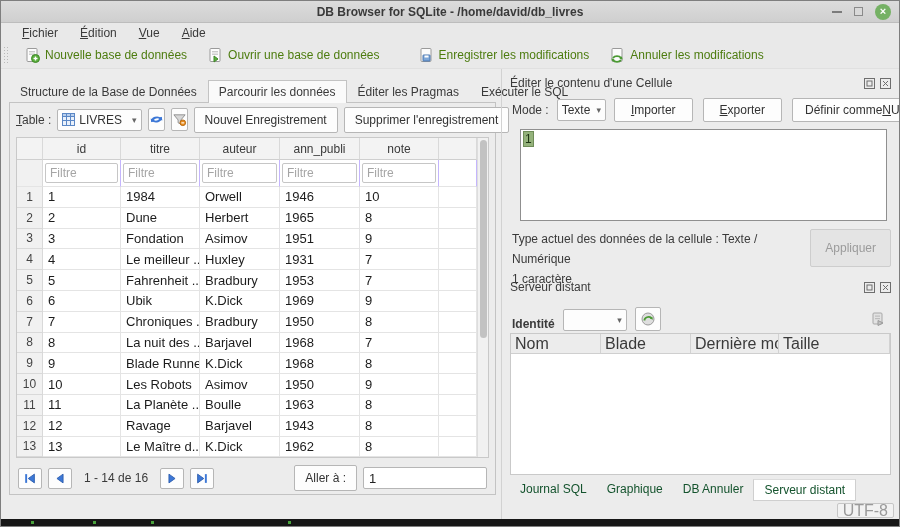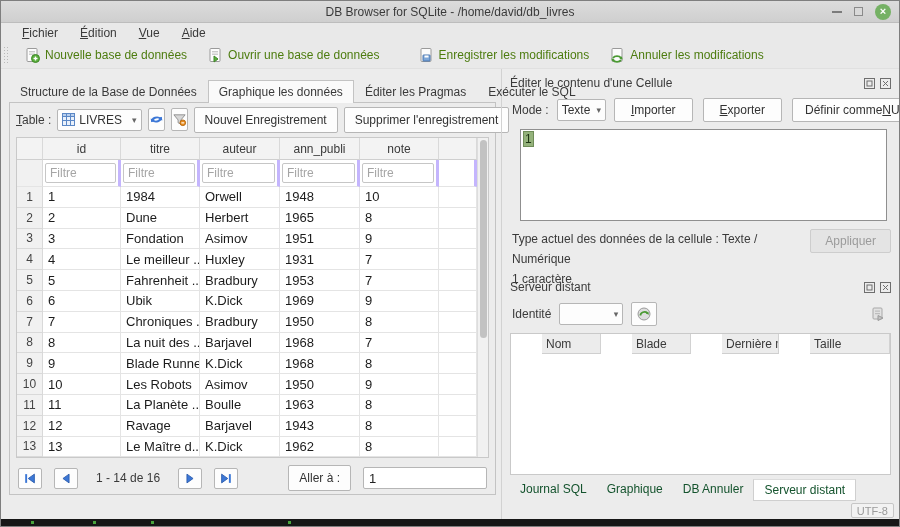--- a/index.html
+++ b/index.html
@@ -3,21 +3,21 @@
 <meta charset="utf-8">
 <style>
   * { box-sizing: border-box; margin: 0; padding: 0; }
   body { font-family: "Liberation Sans", "DejaVu Sans", sans-serif; background:#555; }
   .window { width:900px; height:527px; background:#ececec; display:flex; flex-direction:column;
             border:1px solid #7e7e7e; overflow:hidden; }
 
   
   .titlebar { height:22px; background:linear-gradient(#dcdcdc,#cfcfcf); display:flex; align-items:center;
               border-bottom:1px solid #bdbdbd; position:relative; flex:0 0 22px; }
-  .title-text { position:absolute; left:0; right:0; text-align:center; font-size:12px; font-weight:normal; color:#3a3a3a; }
+  .title-text { position:absolute; left:0; right:0; text-align:center; font-size:12px; font-weight:bold; color:#3a3a3a; }
   .win-controls { margin-left:auto; display:flex; align-items:center; gap:12px; padding-right:8px; z-index:2; }
   .win-min { width:10px; height:2px; background:#7b7b7b; }
   .win-max { width:9px; height:9px; border:1px solid #8a8a8a; background:#d9d9d9; }
   .win-close { width:16px; height:16px; border-radius:50%; background:#75b164; color:#fff; font-size:11px;
                line-height:15px; text-align:center; font-weight:bold; }
 
   
   .menubar { height:19px; background:#e9e9e9; display:flex; align-items:center; padding-left:10px; flex:0 0 19px; }
   .menu-item { font-size:12px; color:#3a3a3a; padding:1px 11px; }
   .menu-item u { text-decoration:underline; }
@@ -58,74 +58,74 @@
   .push-btn u { text-decoration:underline; }
 
   
   .grid-wrap { flex:1; min-height:0; margin:1px 6px 4px 6px; border:1px solid #c9c9c9; background:#fff; position:relative; overflow:hidden; }
   .grid-inner { position:absolute; left:0; top:0; right:11px; bottom:0; overflow:hidden; }
   .grow { display:grid; grid-template-columns:26px 78px 79px 80px 80px 79px 1fr; }
   .ghead { height:22px; }
   .ghead > div { background:#f3f3f3; border-right:1px solid #d9d9d9; border-bottom:1px solid #cfcfcf;
                  font-size:12px; color:#3a3a3a; display:flex; align-items:center; justify-content:center; }
   .gfilter { height:27px; }
-  .gfilter > div { border-right:3px solid #c4b5fd; border-bottom:1px solid #e4e4e4; display:flex; align-items:center; padding:2px; }
+  .gfilter > div { border-right:1px solid #c4b5fd; border-bottom:1px solid #e4e4e4; display:flex; align-items:center; padding:2px; }
   .gfilter .numcell { background:#f1f1f1; border-right:1px solid #d9d9d9; }
   .gfilter input { width:100%; height:20px; border:1px solid #c6c6c6; border-radius:2px; font-size:12px;
                    padding:0 4px; color:#333; font-family:inherit; outline:none; background:#fff; }
   .gfilter input::placeholder { color:#a5a5a5; }
   .gdata { height:20.8px; }
   .gdata > div { border-right:1px solid #e4e4e4; border-bottom:1px solid #e4e4e4; font-size:13px; color:#1c1c1c;
                  display:flex; align-items:center; padding:0 5px; overflow:hidden; white-space:nowrap; }
   .gdata .numcell { background:#f1f1f1; border-right:1px solid #d9d9d9; border-bottom:1px solid #d9d9d9;
                     color:#444; font-size:12px; justify-content:center; padding:0; }
   .vscroll { position:absolute; top:0; right:0; bottom:0; width:11px; background:#f1f1f1; border-left:1px solid #ddd; }
   .vthumb { position:absolute; top:2px; left:2px; width:7px; height:62%; background:#c2c2c2; border-radius:4px; }
 
   
-  .pager { height:32px; flex:0 0 32px; display:flex; align-items:center; gap:12px; padding:0 8px; }
+  .pager { height:32px; flex:0 0 32px; display:flex; align-items:center; gap:6px; padding:0 8px; }
   .nav-btn { width:24px; height:21px; background:#fdfdfd; border:1px solid #b6b6b6; border-radius:2px;
              display:flex; align-items:center; justify-content:center; }
   .range { font-size:12px; color:#3a3a3a; margin:0 6px; }
   .goto-btn { margin-left:auto; }
   .goto-input { width:124px; height:22px; border:1px solid #b6b6b6; border-radius:2px; background:#fff;
                 font-size:13px; color:#222; padding:0 5px; font-family:inherit; outline:none; }
 
   
   .dock-header { height:20px; flex:0 0 20px; display:flex; align-items:center; padding:0 8px 0 8px; }
   .dock-title { font-size:12px; color:#3a3a3a; }
   .dock-icons { margin-left:auto; display:flex; gap:5px; }
   .mode-row { height:34px; flex:0 0 34px; display:flex; align-items:center; gap:8px; padding:0 8px 0 10px; }
   .mode-combo { width:66px; }
   .editor-box { height:92px; flex:0 0 92px; margin:2px 12px 0 18px; background:#fff; border:1px solid #8f8f8f;
                 font-size:12px; padding:2px 3px; overflow:hidden; }
   .sel-text { background:#94b27b; color:#1e3513; padding:0 1px; outline:1px solid #6f8c58; }
   .cell-info { height:56px; flex:0 0 56px; display:flex; padding:8px 8px 0 10px; }
   .cell-info-lines { font-size:12px; color:#3a3a3a; line-height:20px; }
-  .apply-btn { margin-left:auto; height:24px; padding:4px 14px; background:#e4e4e4; border:1px solid #cdcdcd;
+  .apply-btn { margin-left:auto; height:38px; padding:4px 14px; background:#e4e4e4; border:1px solid #cdcdcd;
                border-radius:2px; font-size:12px; color:#9b9b9b; align-self:flex-start; display:flex; align-items:center; }
-  .identity-row { height:34px; flex:0 0 34px; display:flex; align-items:center; gap:8px; padding:0 8px 0 10px; }
+  .identity-row { height:34px; flex:0 0 34px; display:flex; align-items:flex-end; gap:8px; padding:0 8px 0 10px;font-weight:bold; }
   .identity-combo { width:64px; }
   .flat-icon-btn { width:26px; height:24px; display:flex; align-items:center; justify-content:center;
                    background:#fdfdfd; border:1px solid #b6b6b6; border-radius:2px; }
   .flat-disabled { margin-left:auto; background:transparent; border:1px solid transparent; }
   .remote-table { flex:1; min-height:0; margin:2px 8px 0 8px; border:1px solid #c9c9c9; background:#fff;
                   display:flex; flex-direction:column; }
   .rhead { display:grid; grid-template-columns:90px 90px 88px 1fr; height:20px; flex:0 0 20px; }
   .rhead > div { background:#ececec; border-right:1px solid #d2d2d2; border-bottom:1px solid #cfcfcf;
-                 font-size:12px; color:#3a3a3a; display:flex; align-items:center; padding:0 4px;
-                 overflow:hidden; white-space:nowrap;margin-left:31px; }
+                 font-size:16px; color:#3a3a3a; display:flex; align-items:center; padding:0 4px;
+                 overflow:hidden; white-space:nowrap; }
   .rbody { flex:1; background:#fff; }
 
   
   .bottom-tabbar { height:26px; flex:0 0 26px; display:flex; align-items:stretch; padding:4px 0 0 8px; }
   .btab { font-size:12px; color:#14532d; padding:3px 10px; white-space:nowrap; }
   .btab.active { background:#fff; border:1px solid #cfcfcf; border-top-color:#dcdcdc; }
   .statusbar { height:18px; flex:0 0 18px; display:flex; align-items:center; justify-content:flex-end; padding-right:5px; }
-  .encoding { font-size:11px; color:#9a9a9a; border:1px solid #c6c6c6; border-radius:2px; background:#f2f2f2;
+  .encoding { font-size:16px; color:#9a9a9a; border:1px solid #c6c6c6; border-radius:2px; background:#f2f2f2;
               padding:0 5px; height:15px; line-height:14px; }
 
   .blackbar { height:7px; flex:0 0 7px; background:#161616; position:relative; }
   .speck { position:absolute; top:2px; width:3px; height:3px; background:#49a33c; }
 
   svg { display:block; }
 </style>
 </head>
 <body>
 
@@ -201,21 +201,21 @@
       </span>
       <span>Annuler les modifications</span>
     </div>
   </div>
 
   <div class="content">
 
     <div class="left-pane">
       <div class="tabbar">
         <div class="tab">Structure de la Base de Données</div>
-        <div class="tab active">Graphique les données</div>
+        <div class="tab active">Parcourir les données</div>
         <div class="tab">Éditer les Pragmas</div>
         <div class="tab">Exécuter le SQL</div>
       </div>
 
       <div class="frame">
 
         <div class="controls">
           <span class="lbl"><u>T</u>able :</span>
           <div class="combo table-combo">
             <span>
@@ -282,21 +282,21 @@
                   <input placeholder="Filtre" style="">
                 </div>
               <div></div>
             </div>
             <div id="grid-body">
                 <div class="grow gdata">
                   <div class="numcell">1</div>
                   <div>1</div>
                   <div>1984</div>
                   <div>Orwell</div>
-                  <div>1948</div>
+                  <div>1946</div>
                   <div>10</div>
                   <div></div>
                 </div>
                 <div class="grow gdata">
                   <div class="numcell">2</div>
                   <div>2</div>
                   <div>Dune</div>
                   <div>Herbert</div>
                   <div>1965</div>
                   <div>8</div>

